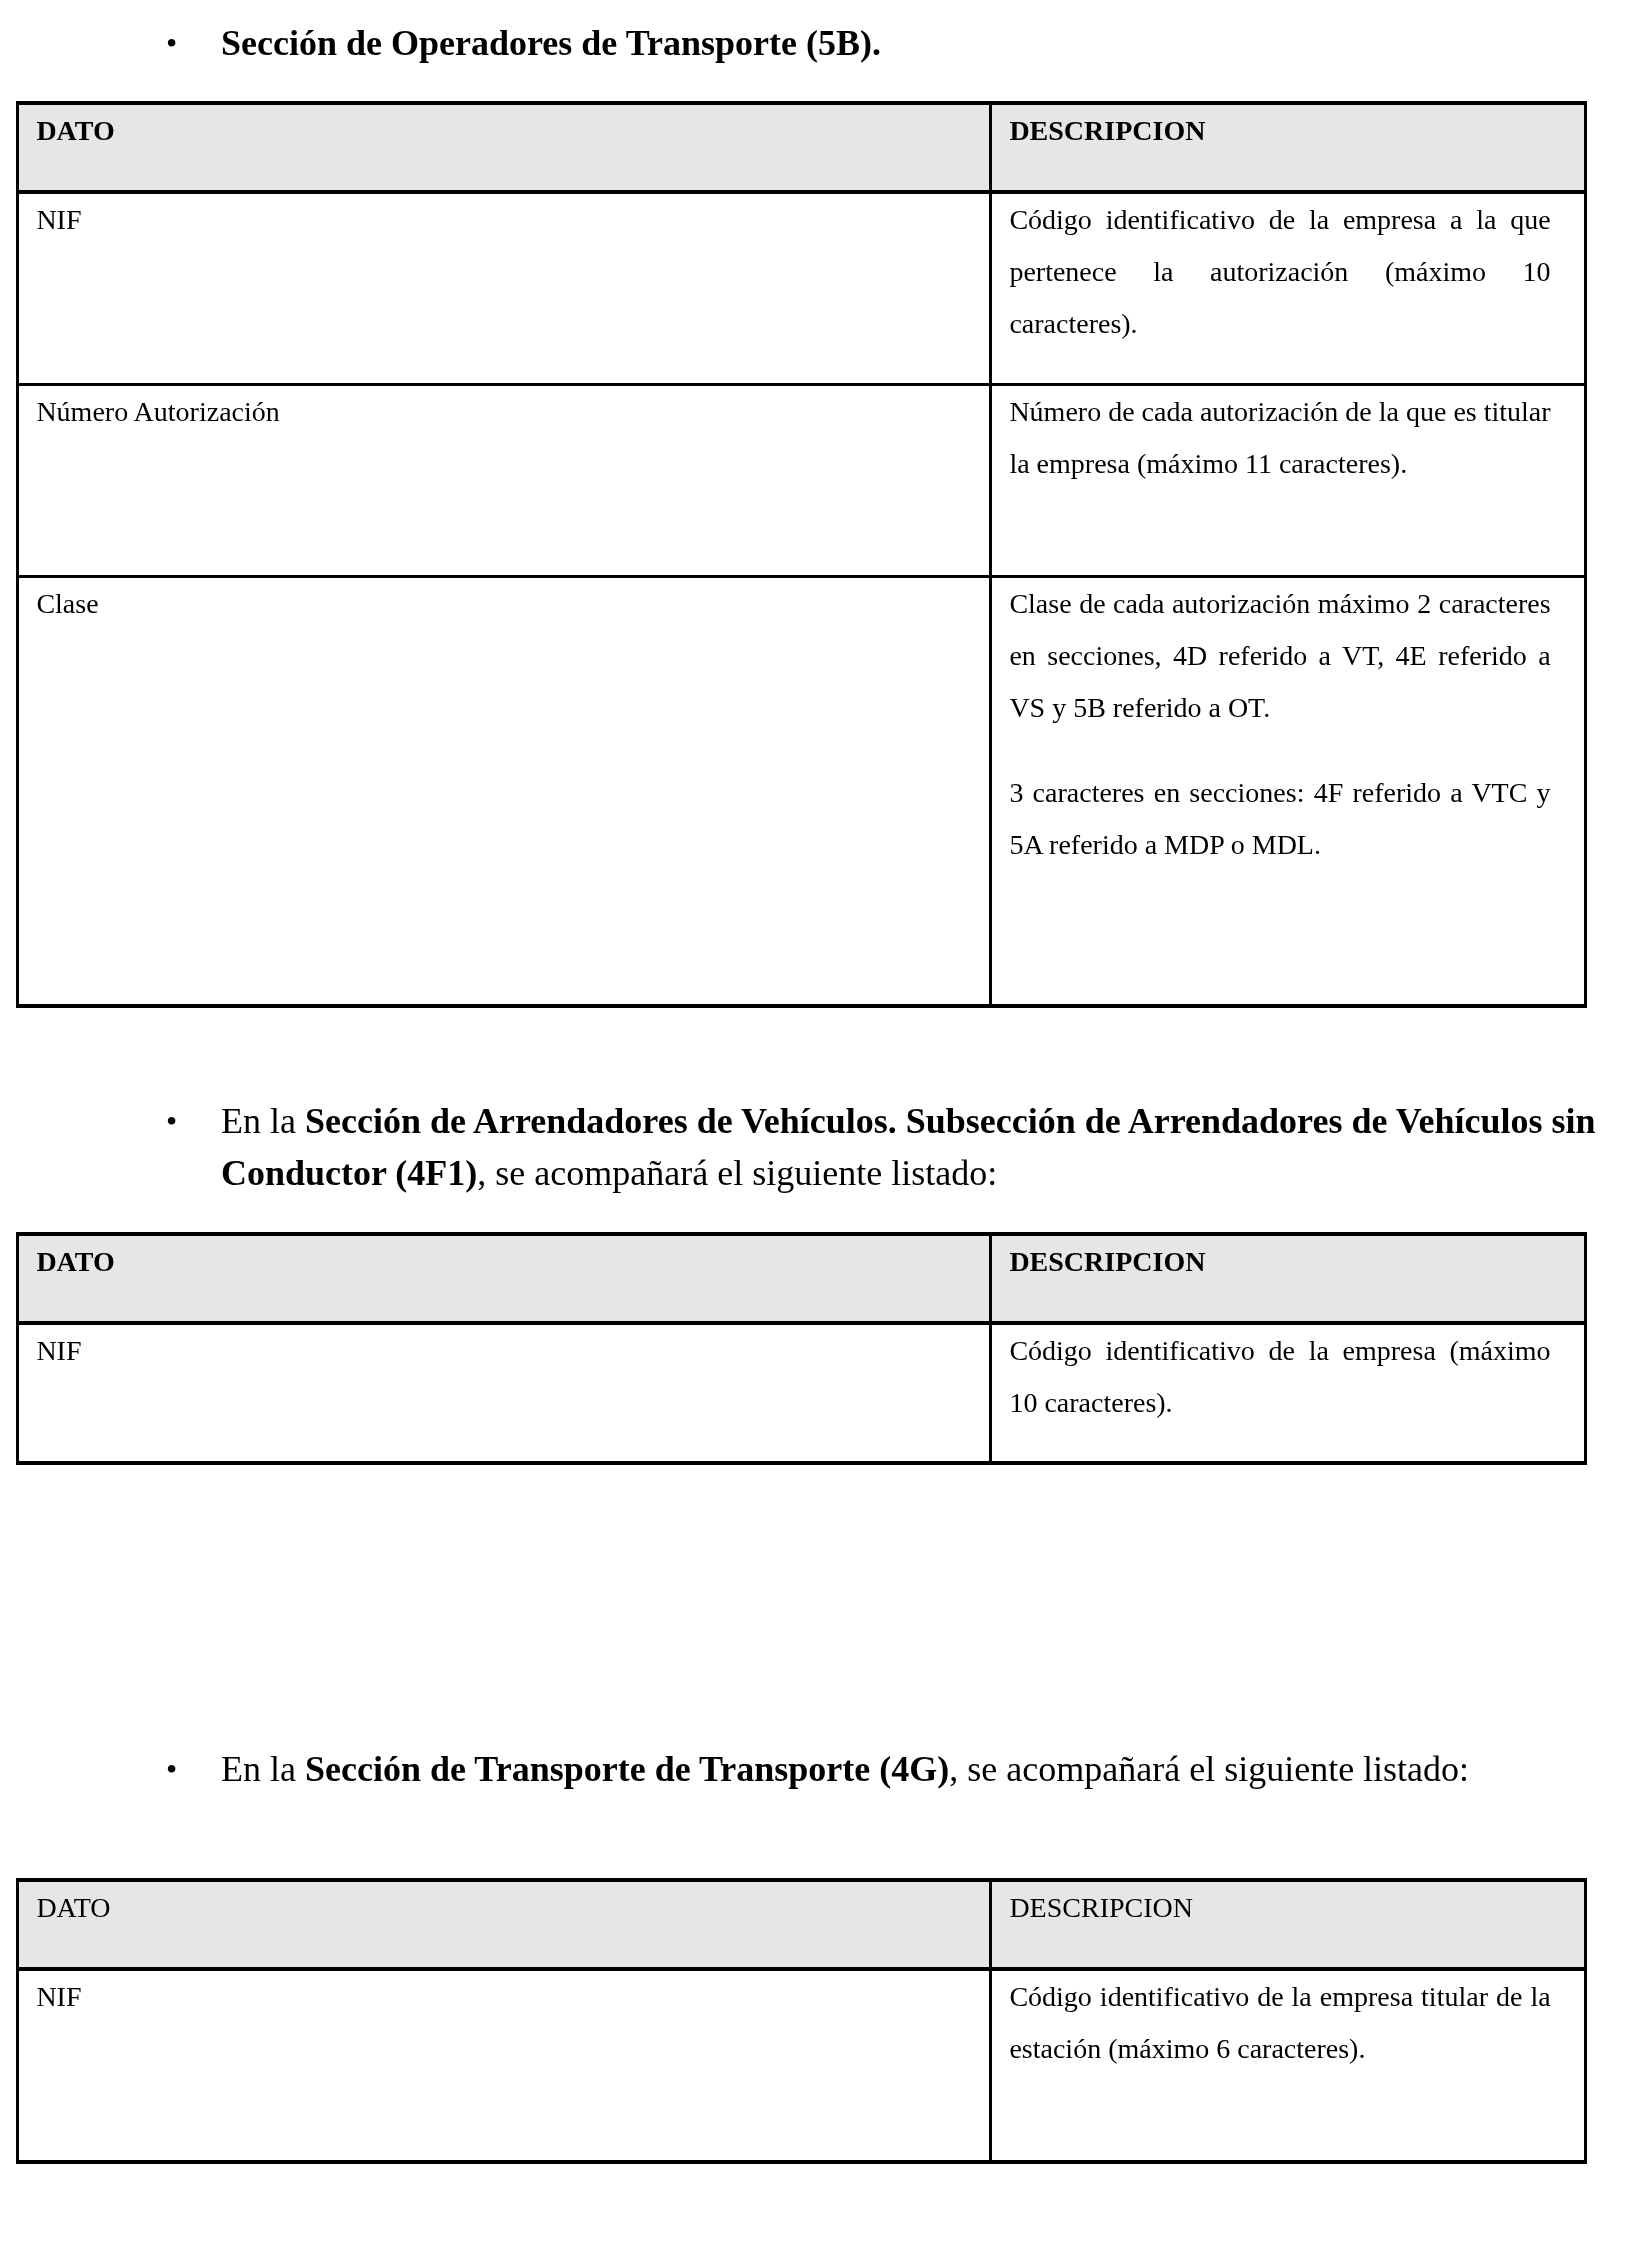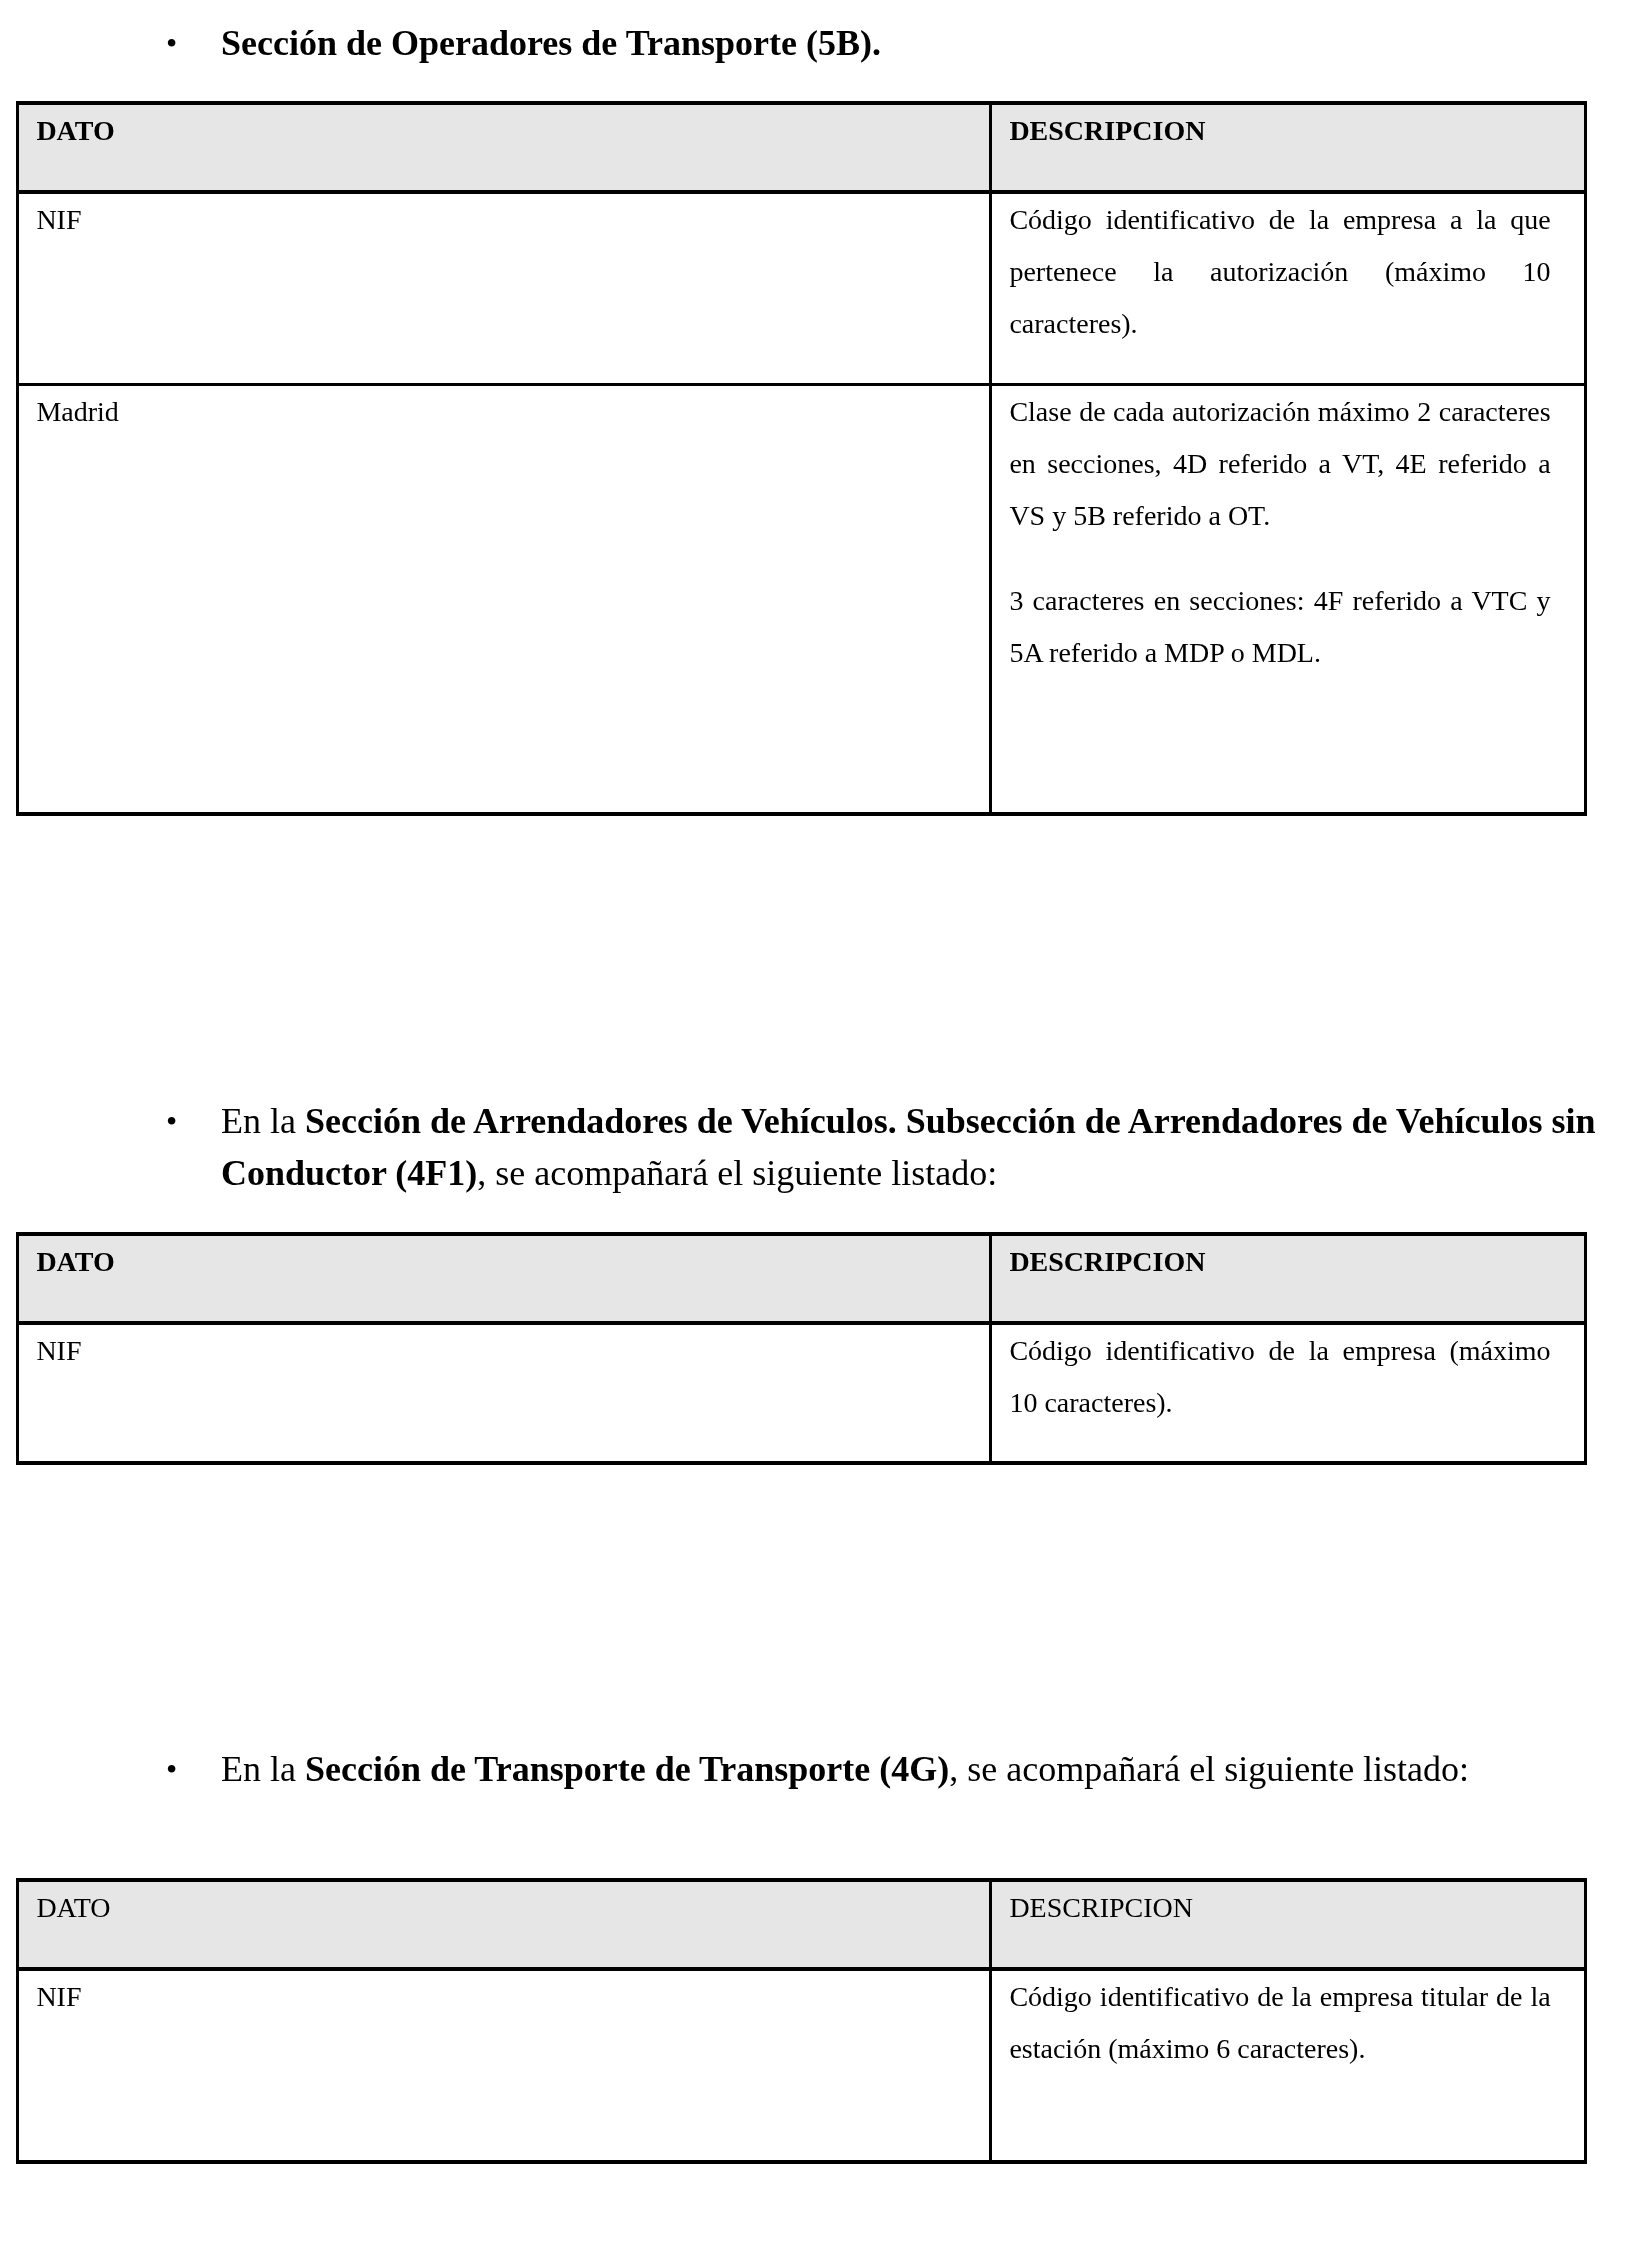--- a/index.html
+++ b/index.html
@@ -90,22 +90,28 @@
       <tr class="head">
     <th>DATO</th>
     <th>DESCRIPCION</th>
   </tr>
   <tr class="r1">
     <td>NIF</td>
     <td class="desc">
           <p>Código identificativo de la empresa a la que pertenece la autorización (máximo 10 caracteres).</p>
         </td>
   </tr>
+  <tr class="r2">
+    <td>Número Autorización</td>
+    <td class="desc">
+          <p>Número de cada autorización de la que es titular la empresa (máximo 11 caracteres).</p>
+        </td>
+  </tr>
   <tr class="r3">
-    <td>Madrid</td>
+    <td>Clase</td>
     <td class="desc">
       <p>Clase de cada autorización máximo 2 caracteres en secciones, 4D referido a VT, 4E referido a VS y 5B referido a OT.</p>
       <p>3 caracteres en secciones: 4F referido a VTC y 5A referido a MDP o MDL.</p>
     </td>
   </tr>
 </tbody>
   </table>
 
 <div class="bullet" style="top:1095px;">
   <span class="dot">•</span>

